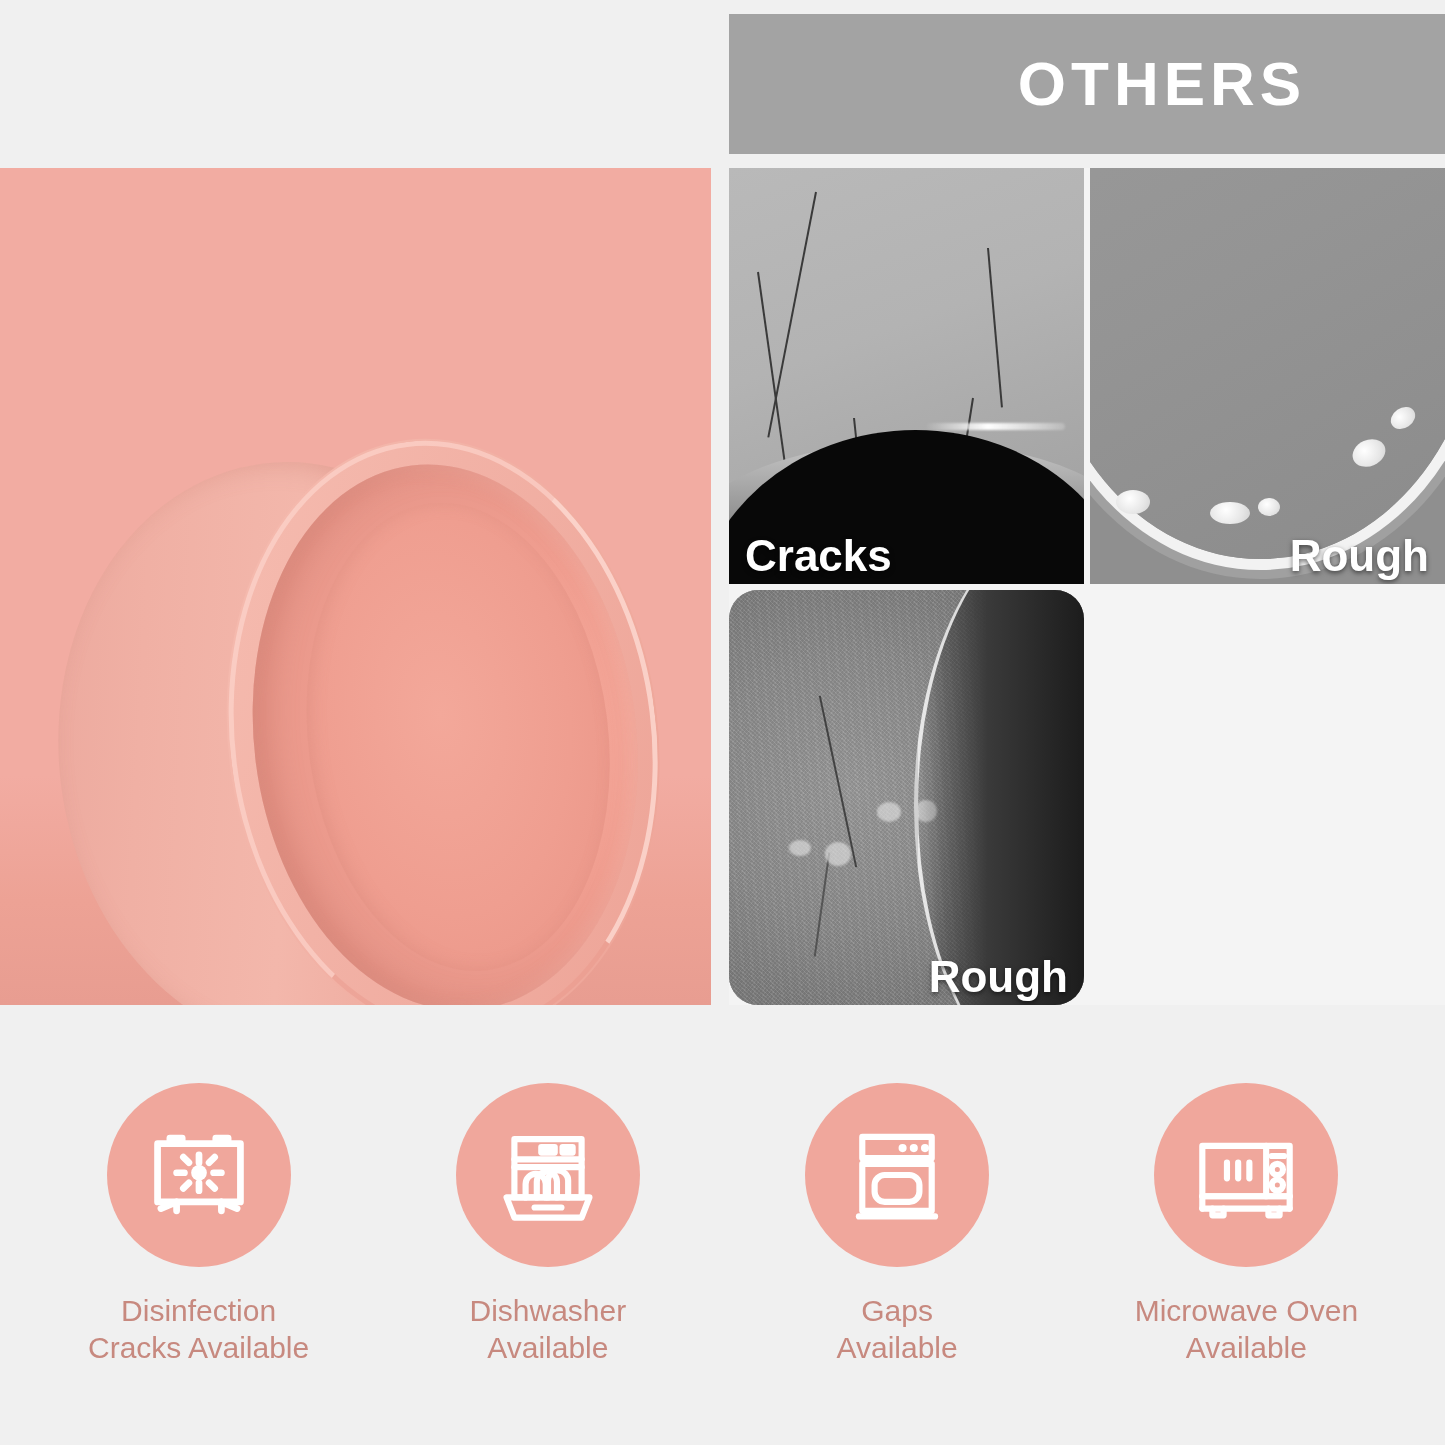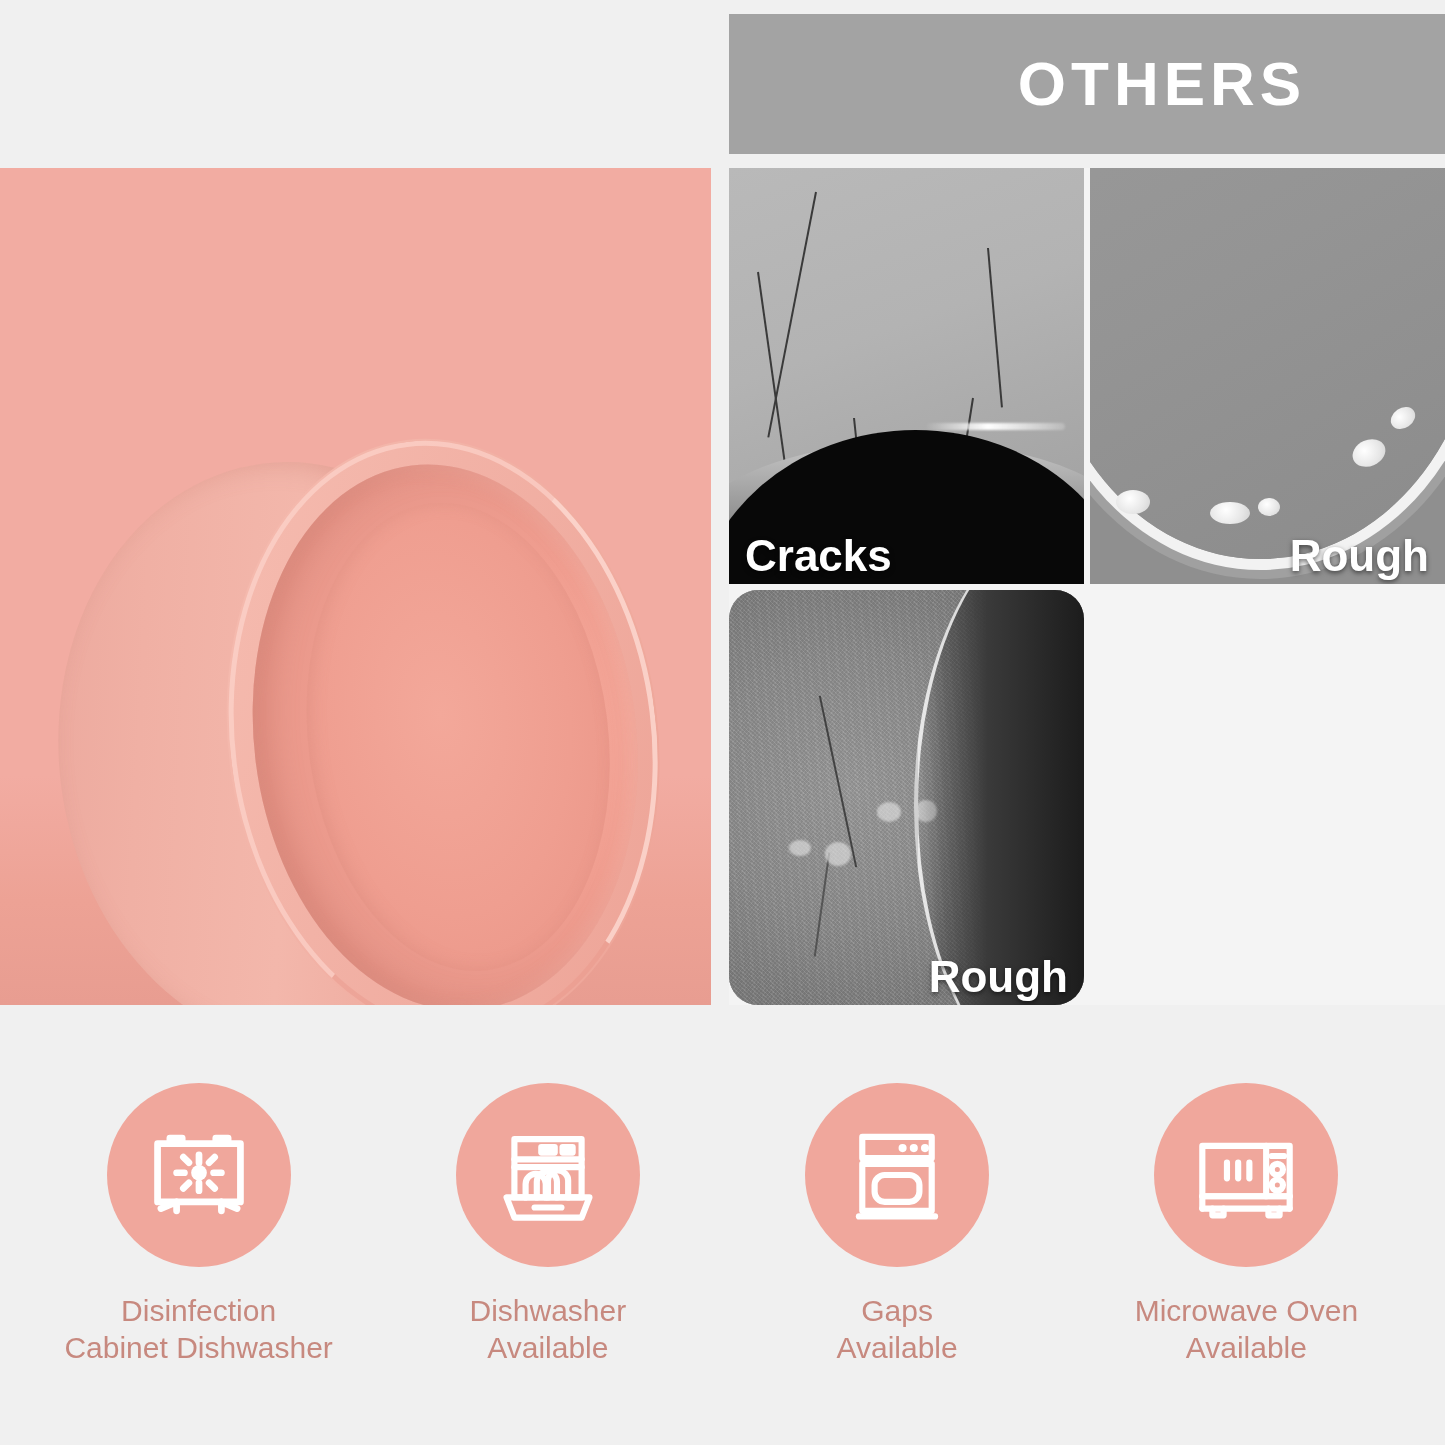--- a/index.html
+++ b/index.html
@@ -324,21 +324,21 @@
           <line x1="63" y1="48" x2="70" y2="48"></line>
           <line x1="36" y1="34" x2="41" y2="39"></line>
           <line x1="59" y1="57" x2="64" y2="62"></line>
           <line x1="64" y1="34" x2="59" y2="39"></line>
           <line x1="41" y1="57" x2="36" y2="62"></line>
         </g>
         <circle cx="50" cy="48" r="7" fill="#ffffff"></circle>
       </svg>
     </div>
     <div class="caption">Disinfection
-Cabinet Dishwasher</div>
+Cracks Available</div>
   </div>
 
   <div class="feature">
     <div class="circle">
       <svg viewBox="0 0 100 100">
         <g fill="none" stroke="#ffffff" stroke-width="5.5" stroke-linecap="round" stroke-linejoin="round">
           <path d="M20 18h60v52H20z"></path>
           <line x1="20" y1="36" x2="80" y2="36"></line>
           <line x1="20" y1="43" x2="80" y2="43"></line>
           <rect x="44" y="25" width="12" height="5"></rect>

